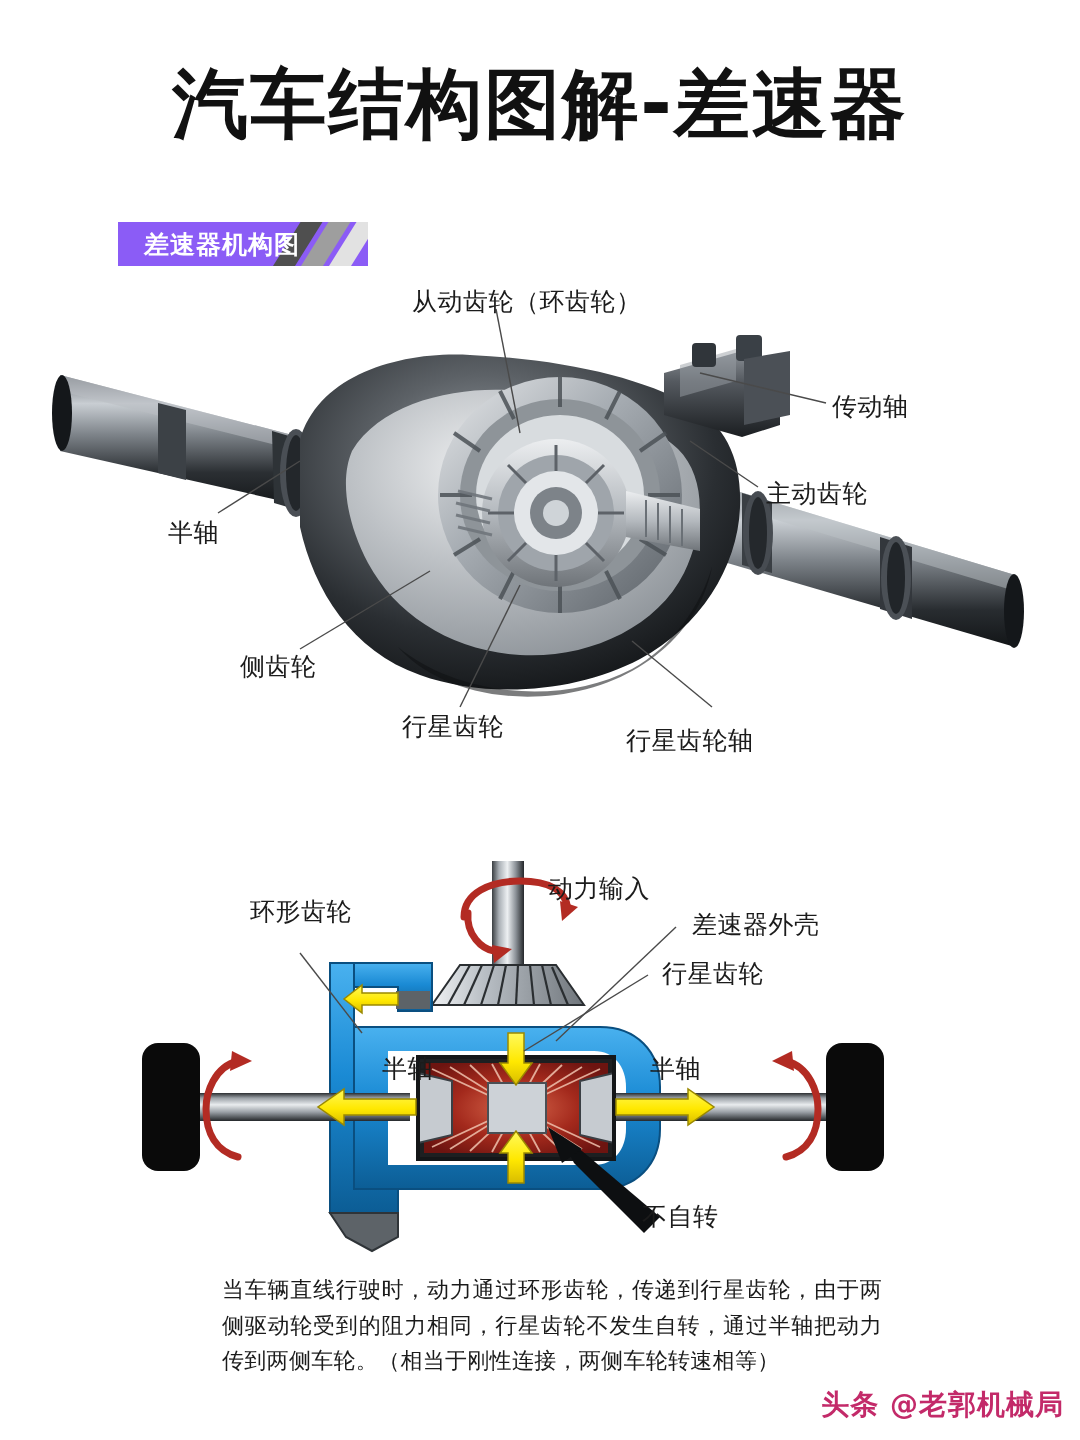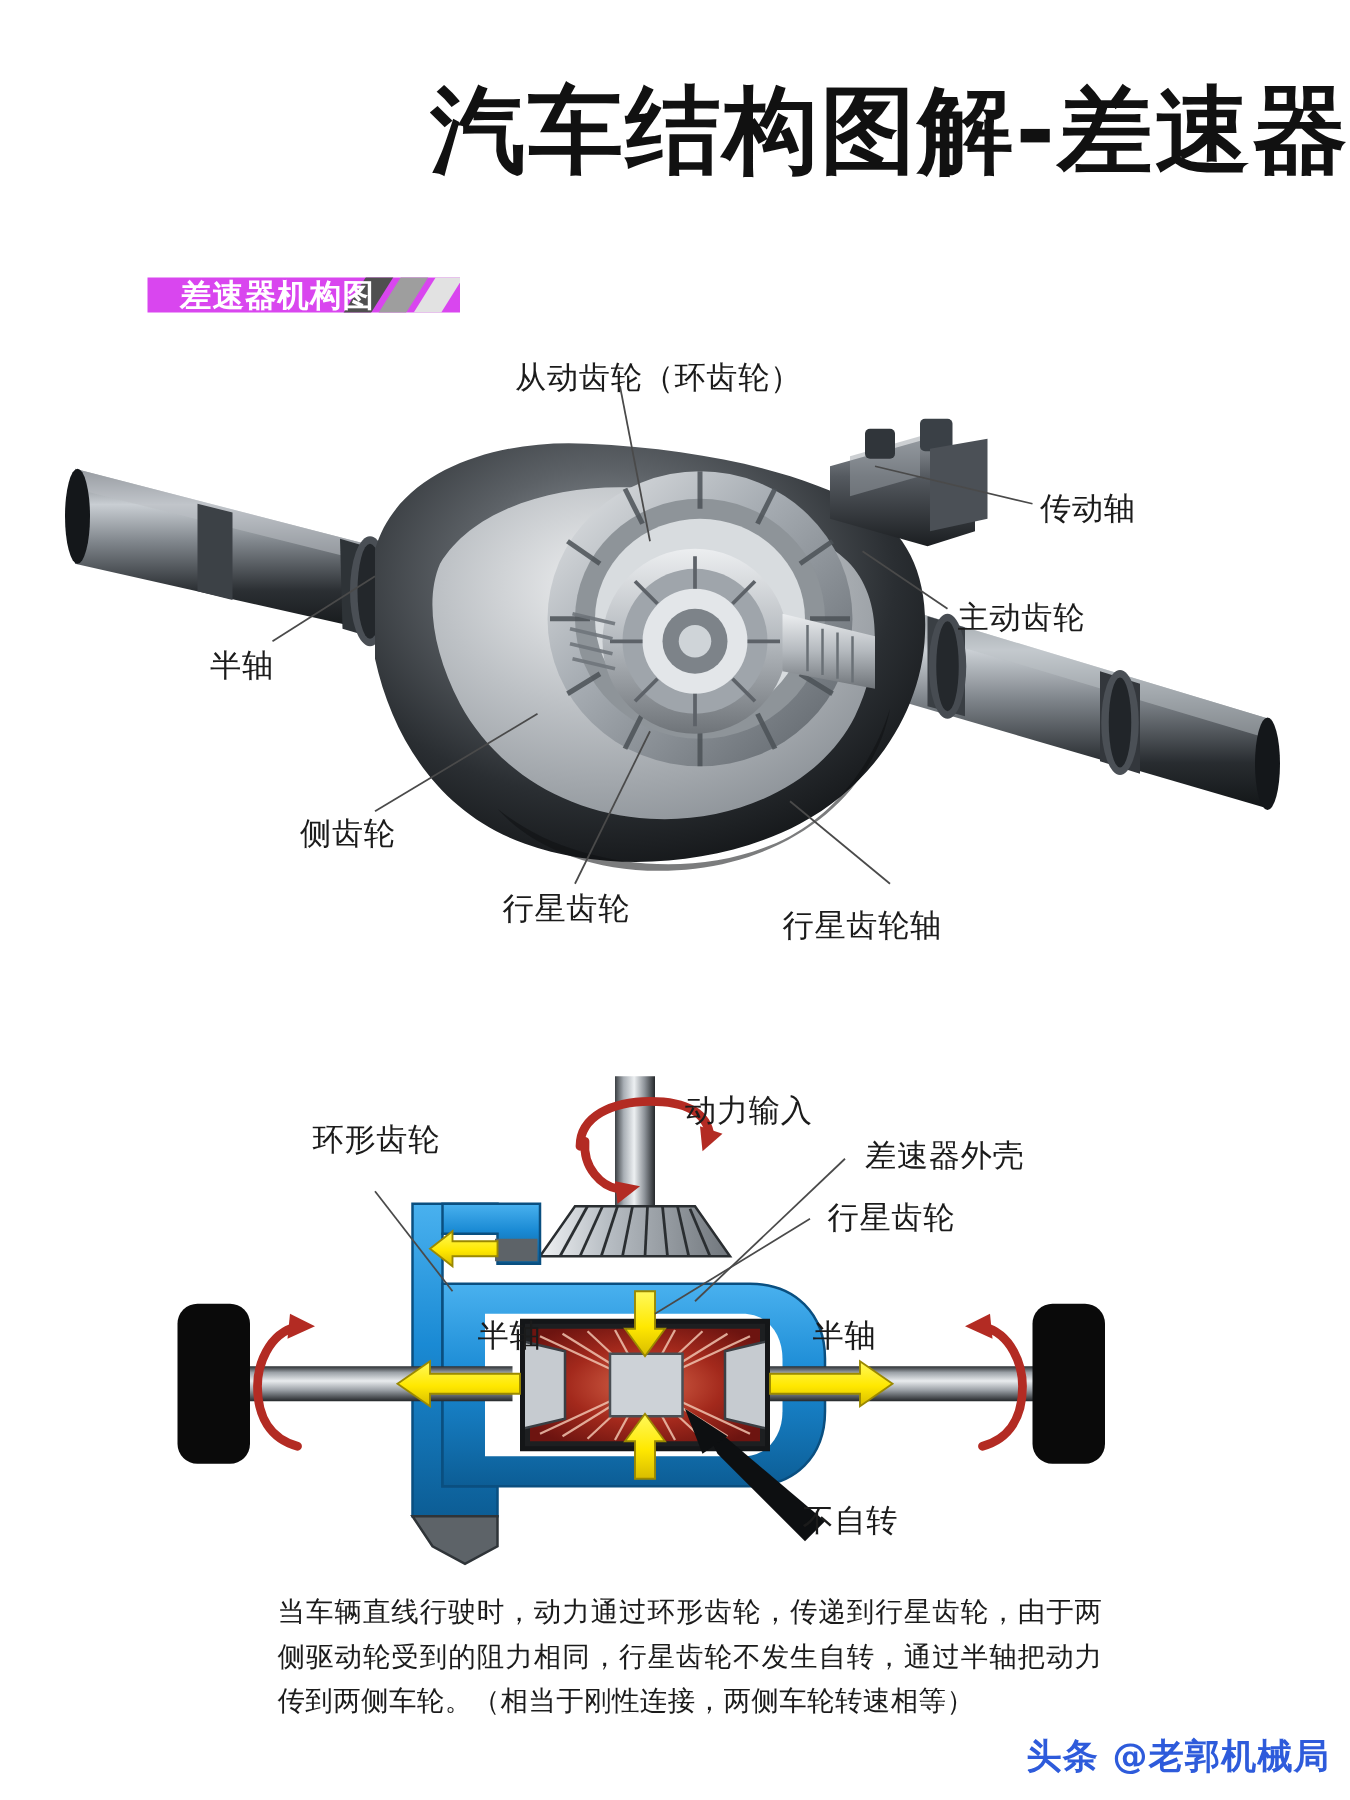--- a/index.html
+++ b/index.html
@@ -12,34 +12,34 @@
   #page {
     position: relative;
     width: 1080px; height: 1440px;
     background: #ffffff;
   }
 
   
   .page-title {
     position: absolute;
     left: 0; top: 62px; width: 1080px;
-    text-align: right;
+    text-align: center;
     font-size: 76px;
     font-weight: 900;
     letter-spacing: 2px;
     color: #111111;
     line-height: 1.1;
     font-family: "DejaVu Sans", "Liberation Sans", sans-serif;
   }
 
   
   .section-bar {
     position: absolute;
-    height: 28px;
-    background: #d946ef;
+    height: 44px;
+    background: #8b5cf6;
     overflow: hidden;
   }
   .section-bar .bar-label {
     position: absolute;
     left: 26px; top: 50%;
     transform: translateY(-50%);
     color: #ffffff;
     font-size: 25px;
     font-weight: 700;
     letter-spacing: 1px;
@@ -93,21 +93,21 @@
     font-family: Liberation Serif, serif;
     letter-spacing: .3px;
   }
 
   
   .watermark {
     position: absolute;
     right: 16px; bottom: 16px;
     font-size: 28px;
     font-weight: 700;
-    color: #1d4ed8;
+    color: #be185d;
     opacity: .92;
     font-family: "DejaVu Sans", "Liberation Sans", sans-serif;
     letter-spacing: 1px;
     text-align: right;
   }
 </style>
 </head>
 <body>
 
 <div id="page">

